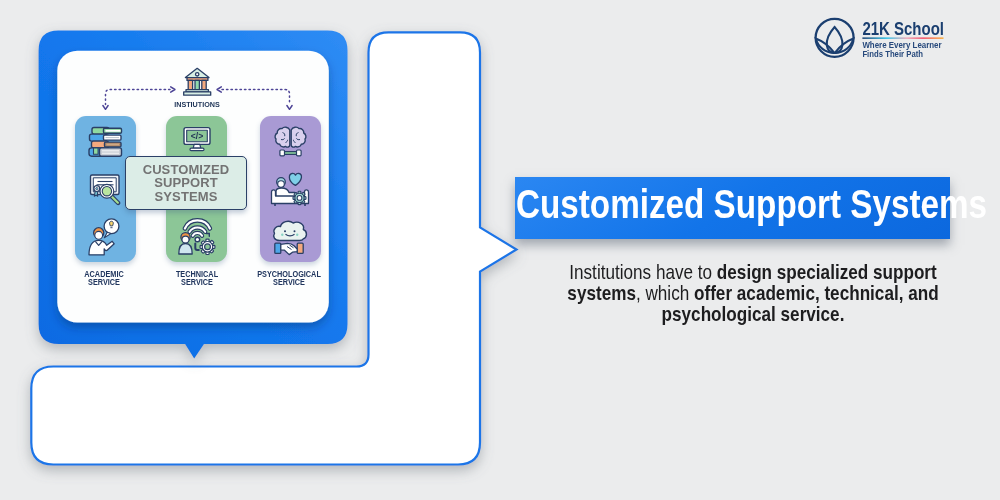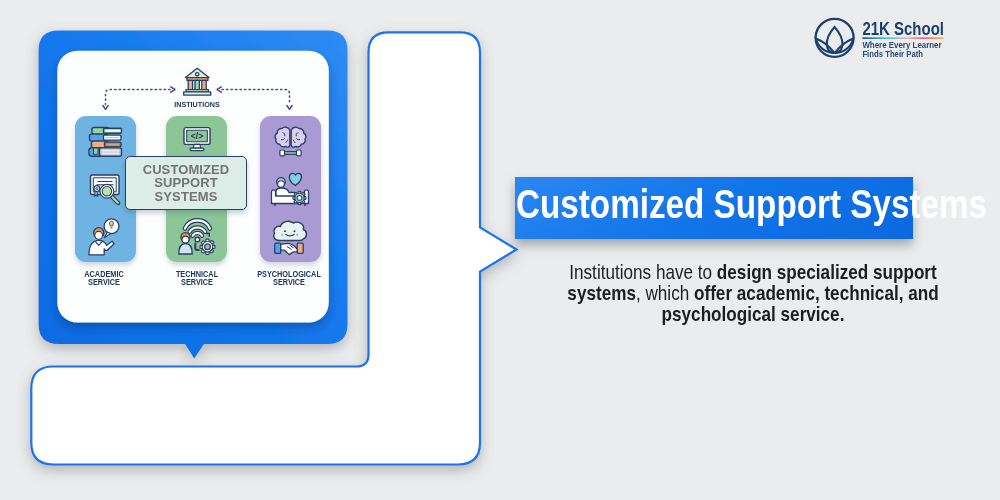--- a/index.html
+++ b/index.html
@@ -19,21 +19,21 @@
   .centerbox{position:absolute;left:125px;top:156px;width:122px;height:54px;background:#dcede7;border:1.6px solid #2b4067;border-radius:5px;box-sizing:border-box;box-shadow:0 3px 5px rgba(60,90,130,.3);
     display:flex;align-items:center;justify-content:center;text-align:center;
     font-weight:bold;font-size:13px;line-height:13.3px;letter-spacing:.1px;color:#737373;}
 
   .label{position:absolute;top:269.5px;width:90px;text-align:center;font-weight:bold;font-size:8.6px;line-height:8.3px;letter-spacing:0;color:#20355d;transform:scaleX(.85);transform-origin:50% 50%;}
   .lbl1{left:58.5px;} .lbl2{left:151.7px;} .lbl3{left:243.5px;}
 
   .insttxt{position:absolute;left:152px;top:99.8px;width:90px;text-align:center;font-weight:bold;font-size:8px;letter-spacing:0;color:#1d3356;transform:scaleX(.9);transform-origin:50% 50%;}
 
   
-  .banner{position:absolute;left:515px;top:176.8px;width:398px;height:62.2px;
+  .banner{position:absolute;left:515px;top:176.8px;width:435px;height:62.2px;
     background:linear-gradient(150deg,#2b87f2 0%,#1274e9 50%,#0c68de 100%);
     box-shadow:0 6px 10px rgba(90,100,115,.5);}
 
   
   .para{position:absolute;left:522.5px;top:261.5px;width:460px;text-align:center;color:#1d1d1f;font-size:20.4px;line-height:21.4px;transform:scaleX(.84);transform-origin:50% 50%;white-space:nowrap;}
 
   
   .logo21k{position:absolute;left:808px;top:14px;}
 </style>
 </head>

